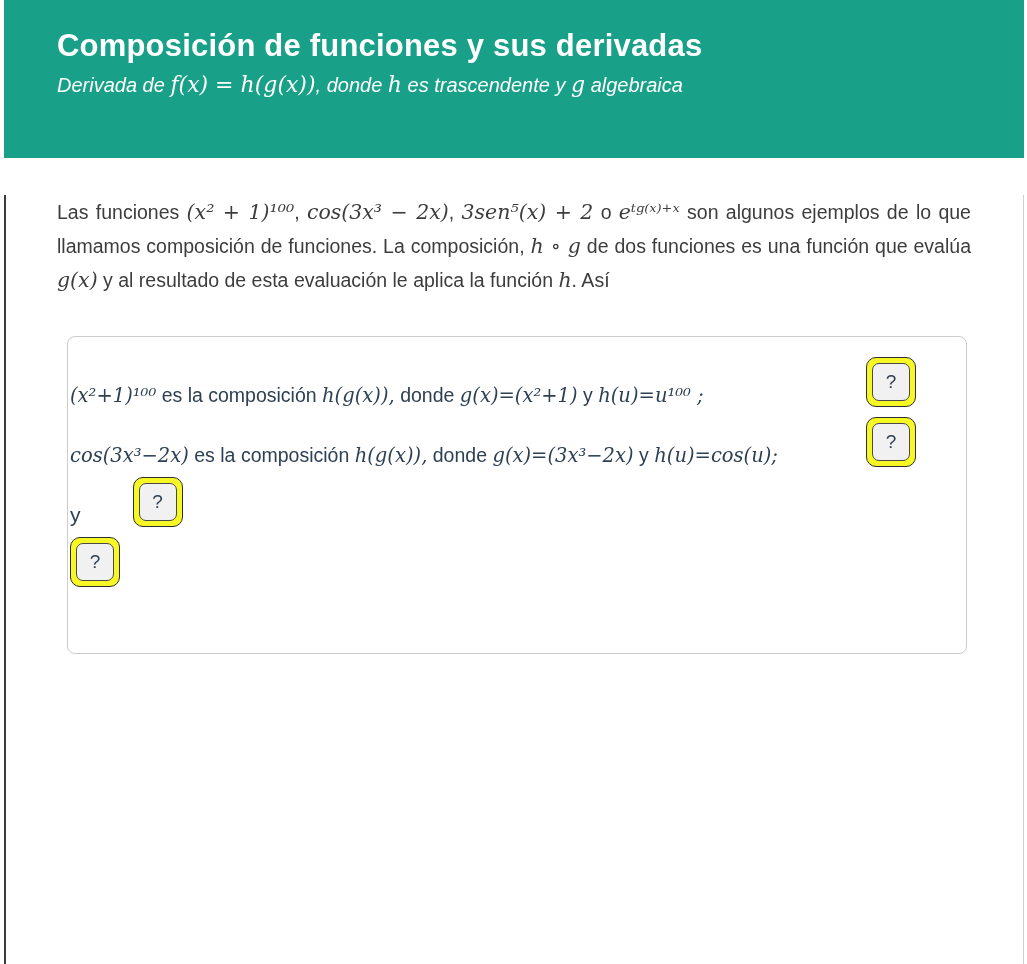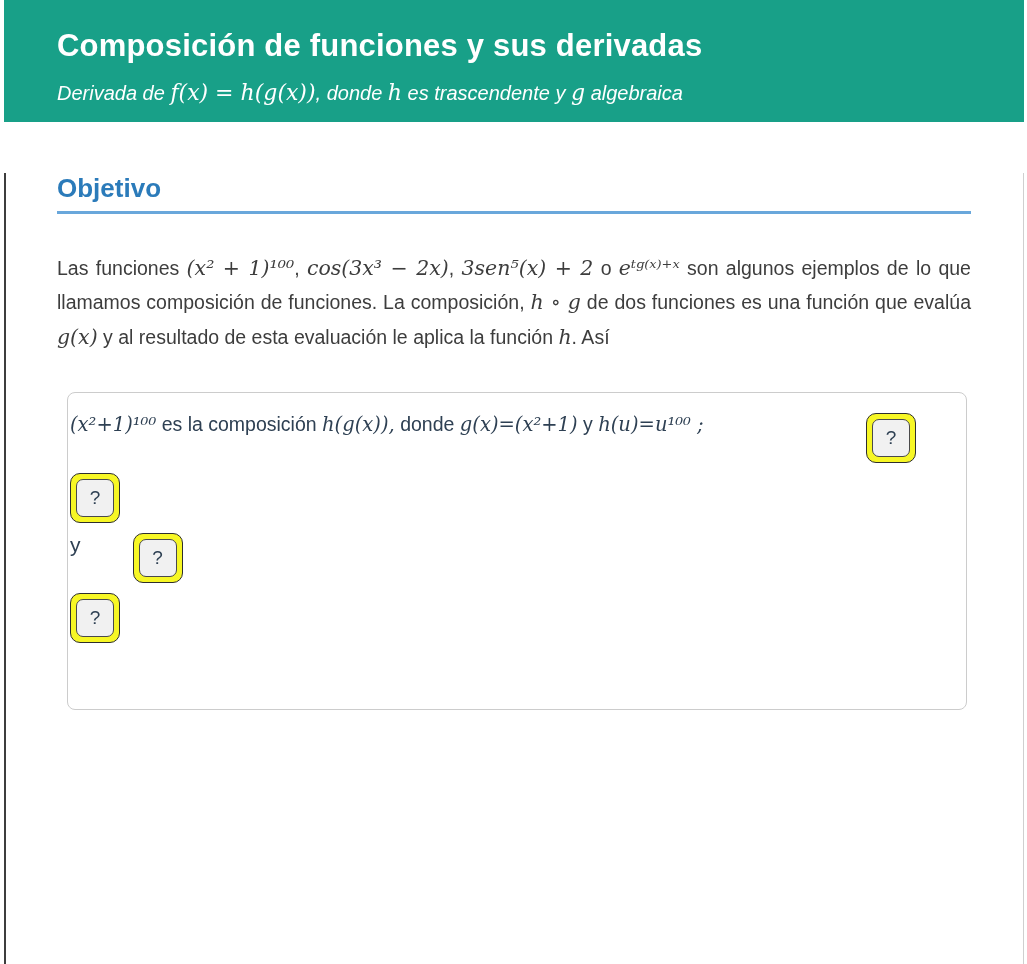--- a/index.html
+++ b/index.html
@@ -11,29 +11,29 @@
     --body-text:#3D3D3D;
   }
   html,body{margin:0;padding:0;}
   body{
     width:1027px;height:964px;overflow:hidden;background:#ffffff;
     font-family:"Liberation Sans",sans-serif;color:var(--body-text);
   }
   .page{margin-left:4px;width:1020px;}
   
   .lesson-header{
-    background:var(--header-bg);height:122px;box-sizing:border-box;
+    background:var(--header-bg);height:158px;box-sizing:border-box;
     padding:27px 40px 0 53px;
   }
   .page-title{
     margin:0;color:#ffffff;font-size:31px;font-weight:700;line-height:1.25;
     letter-spacing:.2px;
   }
   .page-subtitle{
-    margin:12px 0 0;color:#ffffff;font-size:20px;font-style:italic;line-height:1.4;
+    margin:4px 0 0;color:#ffffff;font-size:20px;font-style:italic;line-height:1.4;
   }
   .page-subtitle .math{font-size:22px;}
   
   .content{
     box-sizing:border-box;min-height:806px;
     border-left:2px solid #3d3d3d;border-right:1px solid #cfcfcf;
     padding:0 52px 30px 51px;background:#ffffff;
   }
   .section-heading{
     color:var(--heading-blue);font-size:26px;font-weight:700;line-height:1.2;
@@ -46,21 +46,21 @@
   }
   .math{font-family:"DejaVu Serif",serif;font-style:italic;}
   .body-par .math{font-size:20.5px;}
   
   .examples-box{
     box-sizing:border-box;width:900px;margin:38px 0 0 10px;
     border:1px solid #cccccc;border-radius:8px;background:#ffffff;
     padding:20px 50px 56px 2px;color:var(--box-text);
   }
   .example-row{
-    display:flex;align-items:flex-start;min-height:50px;margin-bottom:10px;
+    display:flex;align-items:flex-end;min-height:50px;margin-bottom:10px;
     font-size:19.5px;
   }
   .example-row .row-text{flex:1;color:var(--box-text);}
   .example-row .math{color:var(--box-text);font-size:19.5px;}
   .row-sep{margin-right:52px;font-size:21px;color:var(--box-text);}
   .q-btn{
     flex:0 0 auto;width:50px;height:50px;box-sizing:border-box;
     background:var(--button-yellow);border:1px solid #2e2e2e;border-radius:10px;
     display:flex;align-items:center;justify-content:center;padding:0;cursor:pointer;
   }
@@ -76,34 +76,34 @@
 
 <div class="page">
 
   <header class="lesson-header">
     <h1 class="page-title">Composición de funciones y sus derivadas</h1>
     <p class="page-subtitle"><span class="plain">Derivada de </span><span class="math">f(x) = h(g(x))</span><span class="plain">, donde </span><span class="math">h</span><span class="plain"> es trascendente y </span><span class="math">g</span><span class="plain"> algebraica</span></p>
   </header>
 
   <main class="content">
 
-    <h2 class="section-heading first">Objetivo</h2>
 
     <p class="body-par"><span class="plain">Las funciones </span><span class="math">(x² + 1)¹⁰⁰</span><span class="plain">, </span><span class="math">cos(3x³ − 2x)</span><span class="plain">, </span><span class="math">3sen⁵(x) + 2</span><span class="plain"> o </span><span class="math">eᵗᵍ⁽ˣ⁾⁺ˣ</span><span class="plain"> son algunos ejemplos de lo que llamamos composición de funciones. La composición, </span><span class="math">h ∘ g</span><span class="plain"> de dos funciones es una función que evalúa </span><span class="math">g(x)</span><span class="plain"> y al resultado de esta evaluación le aplica la función </span><span class="math">h</span><span class="plain">. Así</span></p>
 
     <div class="examples-box">
 
       <div class="example-row">
         <span class="row-text"><span class="math">(x²+1)¹⁰⁰</span><span class="plain"> es la composición  </span><span class="math">h(g(x)),</span><span class="plain"> donde </span><span class="math">g(x)=(x²+1)</span><span class="plain"> y </span><span class="math">h(u)=u¹⁰⁰ ;</span></span>
         <button class="q-btn">
           <span class="q-btn-inner">?</span>
         </button>
       </div>
 
       <div class="example-row">
+        <span class="row-text"><span class="math">cos(3x³−2x)</span><span class="plain"> es la composición </span><span class="math">h(g(x)),</span><span class="plain"> donde </span><span class="math">g(x)=(3x³−2x)</span><span class="plain"> y </span><span class="math">h(u)=cos(u);</span></span>
         <button class="q-btn">
           <span class="q-btn-inner">?</span>
         </button>
       </div>
 
       <div class="example-row">
         <span class="row-sep">y</span>
         <button class="q-btn">
           <span class="q-btn-inner">?</span>
         </button>

